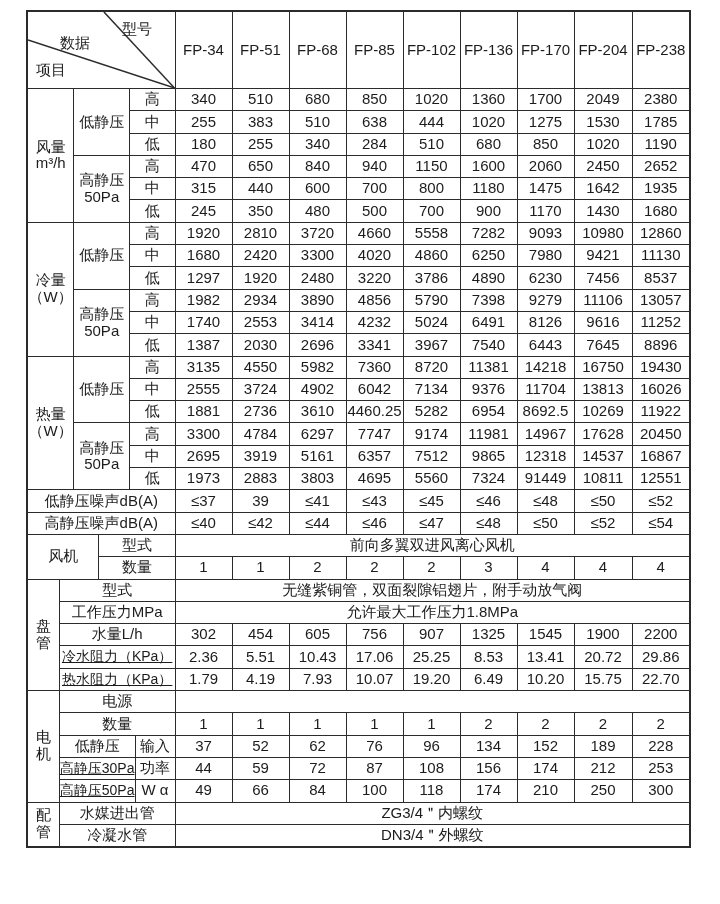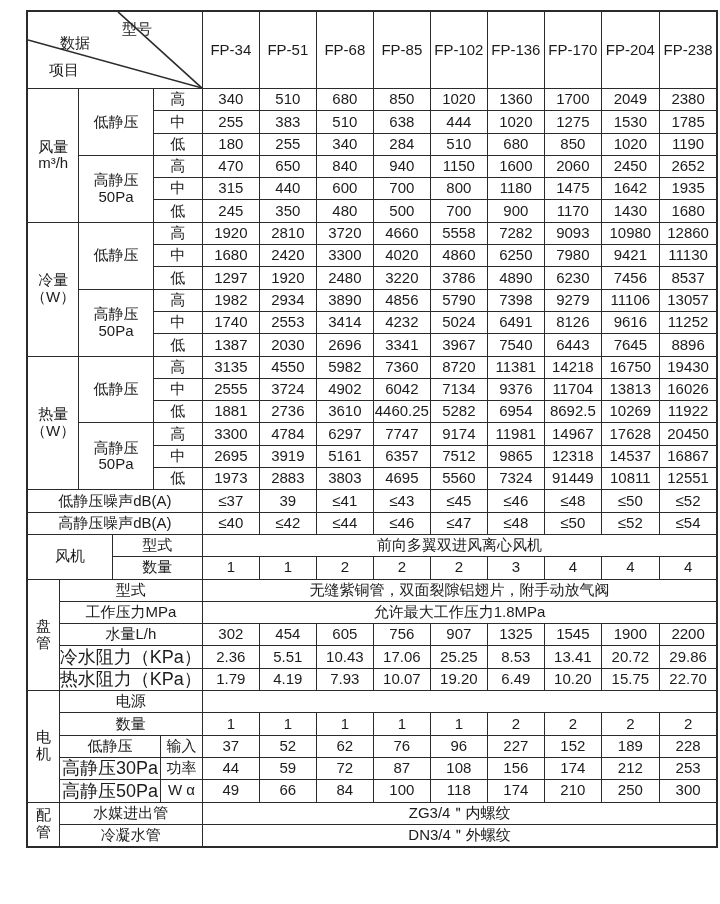--- a/index.html
+++ b/index.html
@@ -17,28 +17,28 @@
     border:1px solid #2b2b2b;
     font-weight:normal;
     text-align:center;vertical-align:middle;
     padding:0;font-size:15px;line-height:1.12;
     font-family:"Liberation Sans","DejaVu Sans",sans-serif;
   }
   thead th{height:76px;margin-top:48px;}
   tbody tr{height:22.3px;}
   tbody th{white-space:pre-line;}
   td{white-space:nowrap;overflow:hidden;}
-  .sm{font-size:18px;}
+  .sm{font-size:14px;text-decoration:underline;}
   .nw{white-space:nowrap;}
   .corner{position:relative;padding:0;}
   .corner svg{position:absolute;left:0;top:0;width:100%;height:100%;display:block;}
   .corner span{position:absolute;font-size:15px;line-height:1;}
   .c-model{left:94px;top:9px;}
   .c-data{left:32px;top:23px;text-align:right;}
-  .c-item{left:21px;top:50px;}
+  .c-item{left:8px;top:50px;}
 </style>
 </head>
 <body>
 
 <table>
   <colgroup>
     <col style="width:29px">
       <col style="width:12px">
       <col style="width:23px">
     <col style="width:28px">
@@ -414,21 +414,21 @@
         <td>2</td>
       </tr>
       <tr>
         <th colspan="4">低静压</th>
         <th colspan="1">输入</th>
         <td>37</td>
         <td>52</td>
         <td>62</td>
         <td>76</td>
         <td>96</td>
-        <td>227</td>
+        <td>134</td>
         <td>152</td>
         <td>189</td>
         <td>228</td>
       </tr>
       <tr>
         <th colspan="4" class="sm nw">高静压30Pa</th>
         <th colspan="1">功率</th>
         <td>44</td>
         <td>59</td>
         <td>72</td>

